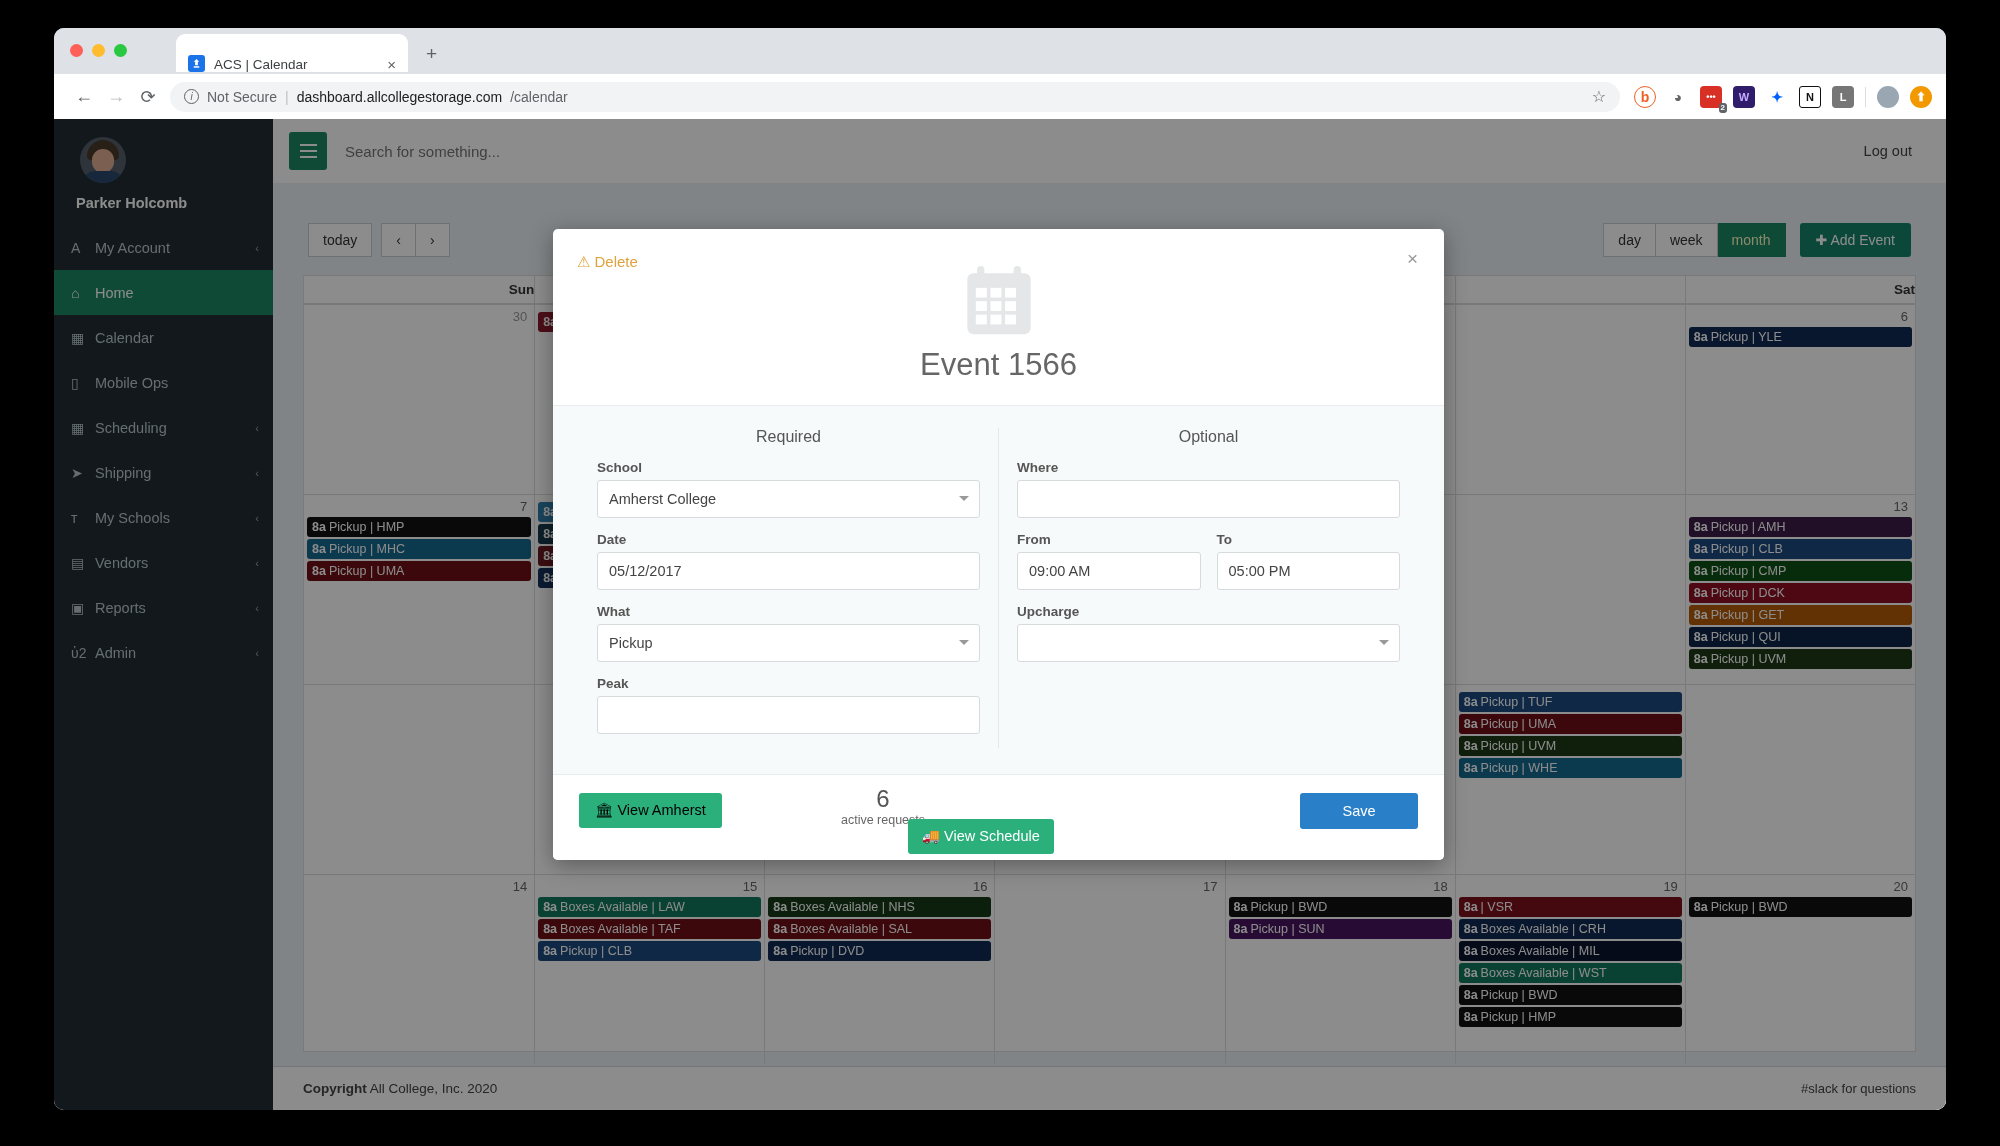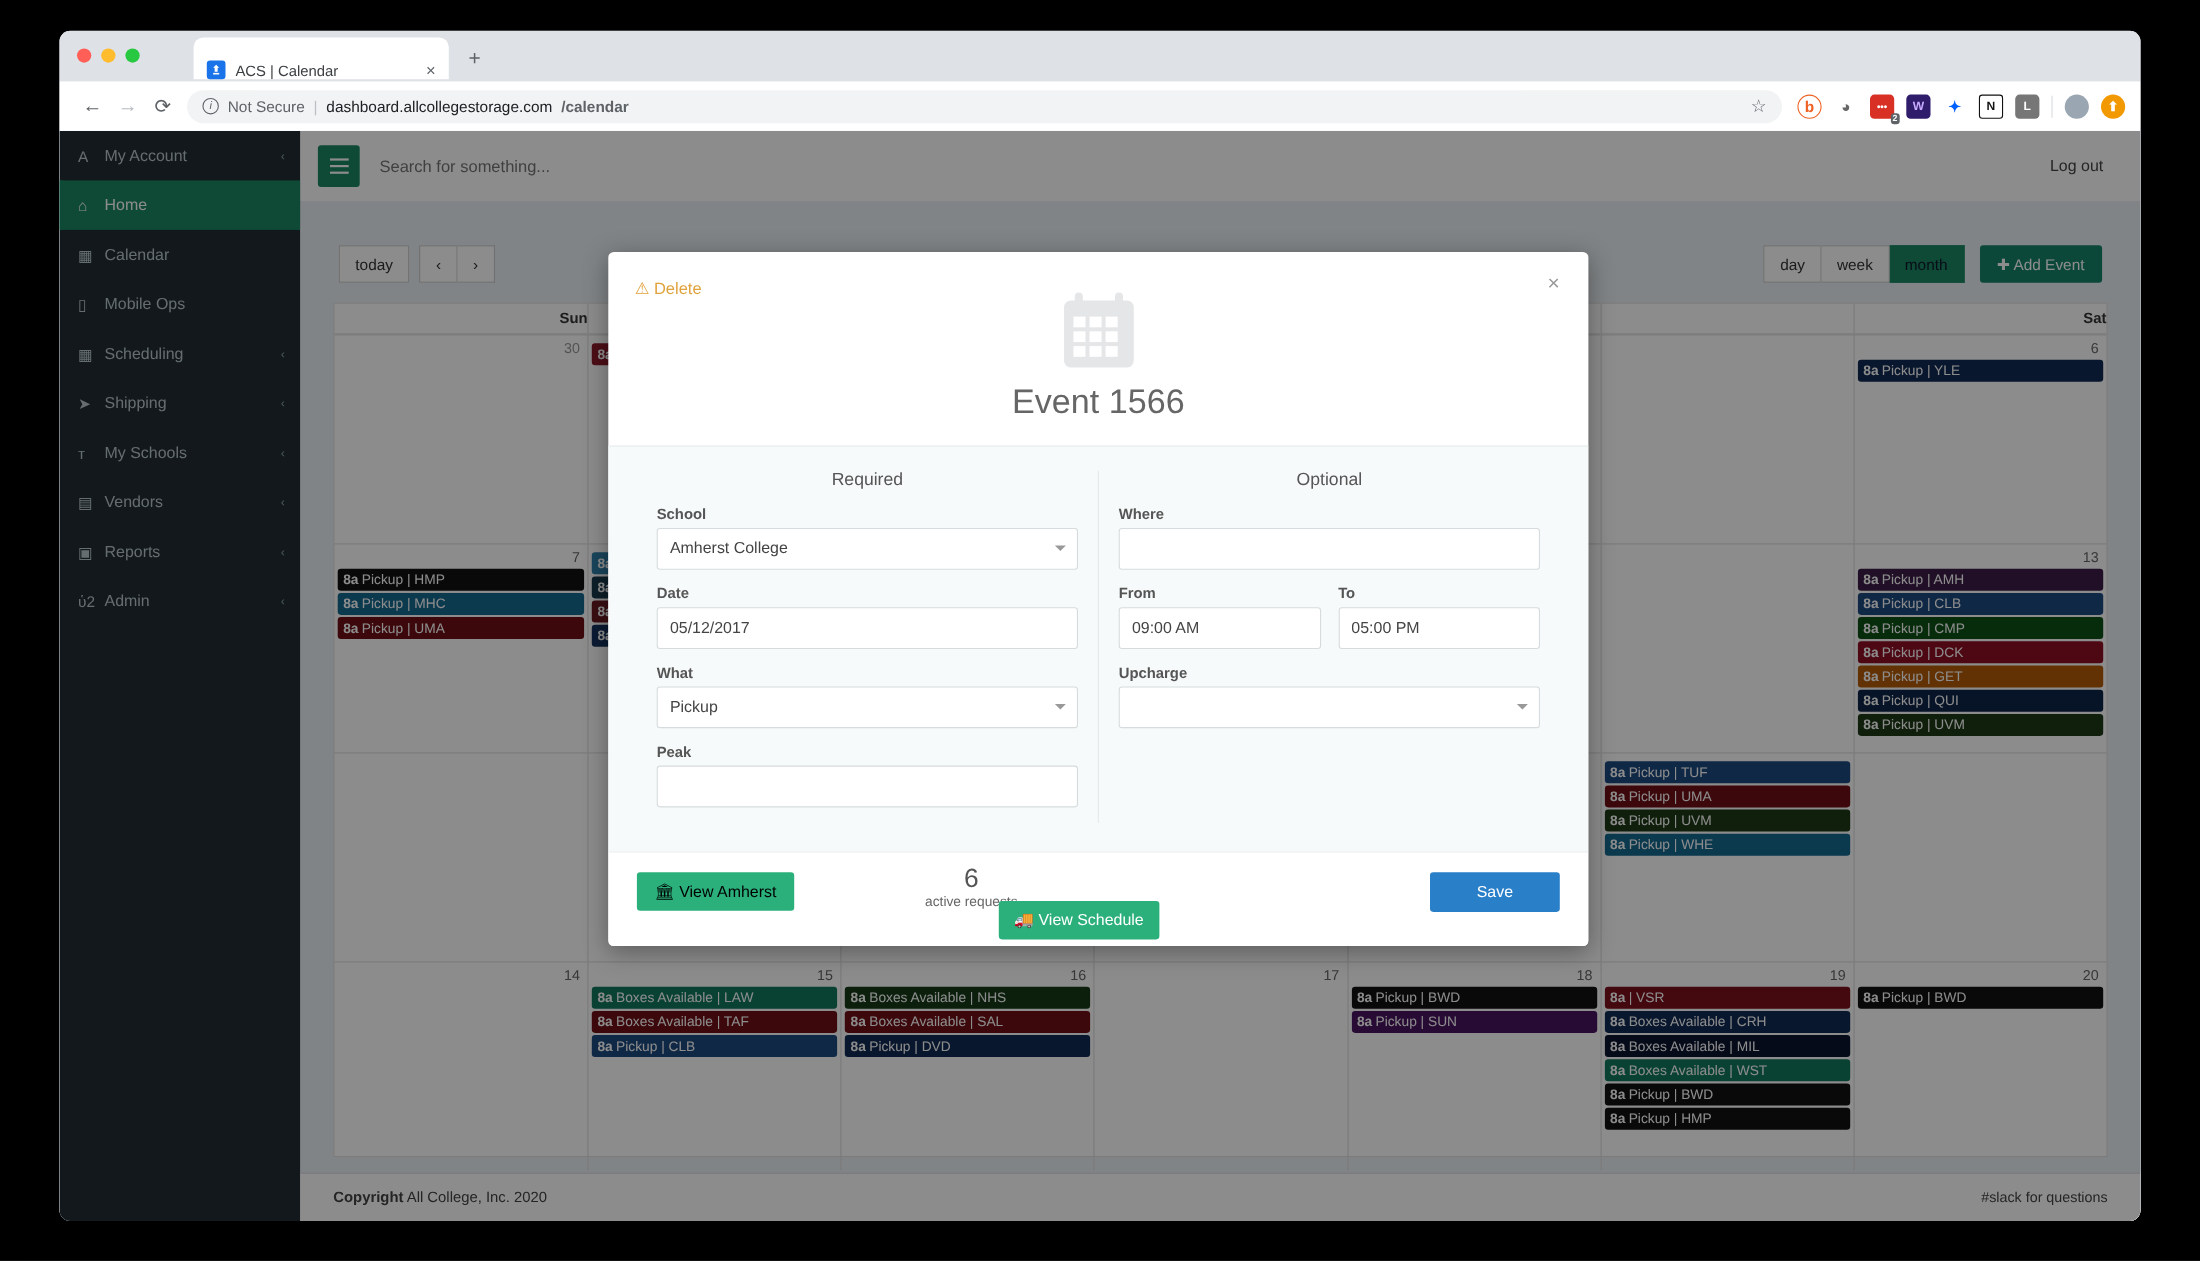--- a/index.html
+++ b/index.html
@@ -39,21 +39,21 @@
   .nav-btn.fwd { color: #b8bcc0; }
   .urlbar {
     flex: 1 1 auto; height: 30px; background: #f1f3f4; border-radius: 16px; margin: 0 10px 0 6px;
     display: flex; align-items: center; padding: 0 14px; gap: 8px; font-size: 14px; color: #202124;
   }
   .info-ico { width: 15px; height: 15px; border: 1.4px solid #5f6368; border-radius: 50%;
               display:flex;align-items:center;justify-content:center;font-size:10px;color:#5f6368;font-style:italic;flex:0 0 auto;}
   .notsecure { color: #5f6368; }
   .urlsep { color: #bdc1c6; }
   .url-host { color: #202124; }
-  .url-path { color: #5f6368; font-weight: bold; }
+  .url-path { color: #5f6368; }
   .star { margin-left: auto; color: #5f6368; font-size: 16px; cursor: pointer; }
   .ext-row { display: flex; align-items: center; gap: 11px; padding-left: 4px; }
   .ext { width: 22px; height: 22px; border-radius: 4px; display: flex; align-items: center;
          justify-content: center; font-size: 11px; font-weight: bold; color: #fff; cursor: pointer; position: relative; }
   .ext-badge { position: absolute; right: -5px; bottom: -5px; background: #5f6368; color: #fff;
                font-size: 8px; border-radius: 3px; padding: 0 2px; line-height: 10px; }
   .ext-divider { width: 1px; height: 20px; background: #dadce0; }
   .avatar-ext { width: 22px; height: 22px; border-radius: 50%; background: #9aa6b2; overflow: hidden; }
 
   
@@ -84,21 +84,21 @@
                outline: none; width: 420px; font-family: "Liberation Sans", sans-serif; }
   .logout { margin-left: auto; margin-right: 34px; font-size: 14.5px; color: #444; cursor: pointer; }
 
   
   #content { position: absolute; left: 219px; top: 64px; right: 0; bottom: 0; background: #ecf0f5; }
   .cal-toolbar { position: relative; height: 62px; margin: 30px 30px 0 30px; }
   .btn-group { display: inline-flex; }
   .ui-btn { border: 1px solid #ccc; background: #fff; color: #333; font-size: 14px;
             padding: 7px 14px; cursor: pointer; font-family: "Liberation Sans", sans-serif; line-height: 1.3; }
   .btn-group .ui-btn + .ui-btn { border-left: none; }
-  .ui-btn.active { background: #1a8763; color: #0f172a; border-color: #1a8763; }
+  .ui-btn.active { background: #1a8763; color: #fef9c3; border-color: #1a8763; }
   .tb-left { position: absolute; left: 5px; top: 10px; display: flex; gap: 9px; }
   .tb-right { position: absolute; right: 5px; top: 10px; display: flex; gap: 14px; align-items: flex-start; }
   .add-event { background: #14846b; color: #fff; border: none; font-size: 14px; padding: 9px 16px;
                border-radius: 3px; cursor: pointer; font-family: "Liberation Sans", sans-serif; white-space: nowrap; }
 
   
   .calendar { position: absolute; left: 30px; right: 30px; top: 92px; bottom: 58px;
               background: #fff; border: 1px solid #ddd; }
   .cal-head { display: grid; grid-template-columns: repeat(7, 1fr); border-bottom: 1px solid #ddd; }
   .cal-head div { text-align: right; font-size: 13.5px; font-weight: bold; color: #333; padding: 6px 0; border-left: 1px solid #ddd; }
@@ -200,20 +200,28 @@
       <div class="ext" style="background:#767676;color:#fff;">L</div>
       <div class="ext-divider"></div>
       <div class="avatar-ext"></div>
       <div class="ext" style="background:#f29900;color:#fff;border-radius:50%;font-size:12px;">⬆</div>
     </div>
   </div>
 
   <div id="app">
 
     <div id="sidebar">
+      <div class="side-profile">
+        <div class="side-avatar">
+          <span class="hair"></span>
+            <span class="face"></span>
+            <span class="body"></span>
+        </div>
+        <div class="side-name">Parker Holcomb</div>
+      </div>
       <div id="side-items">
           <div class="side-item">
             <span class="sicon">A</span>
             <span class="slabel">My Account</span>
             <span class="scaret">‹</span>
           </div>
           <div class="side-item active">
             <span class="sicon">⌂</span>
             <span class="slabel">Home</span>
             <span class="scaret"></span>

